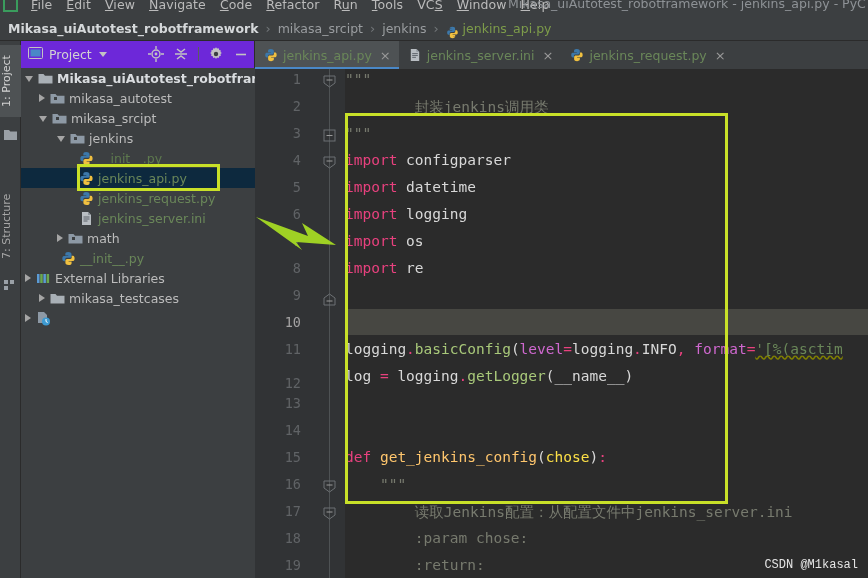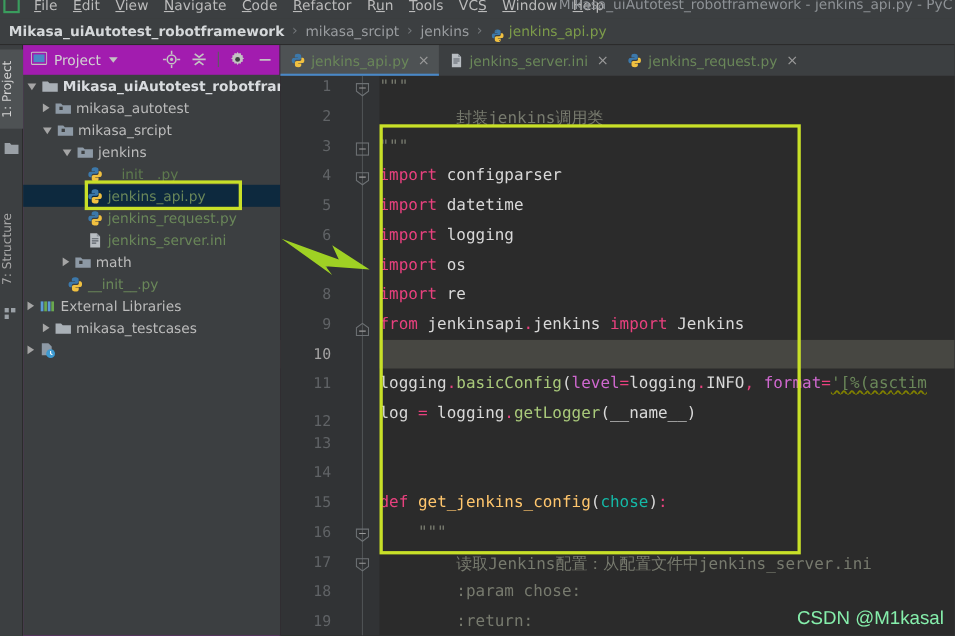--- a/index.html
+++ b/index.html
@@ -82,21 +82,21 @@
     text-align: center;
     white-space: nowrap;
   }
   .vlabel.project { top: 4px; height: 72px; background: #4e5254; color: #d2d2d2; }
   .vlabel.structure { top: 143px; height: 84px; }
   .strip-icon { position: absolute; left: 4px; width: 13px; height: 11px; }
 
   
   .projpanel {
     position: absolute; top: 41px; left: 21px; width: 234px; height: 537px;
-    background: #a21caf;
+    background: #6d28d9;
     border-right: 1px solid #2b2b2b;
   }
   .proj-header {
     position: relative; height: 27px; width: 234px;
     display: flex; align-items: center;
     padding-left: 7px;
   }
   .proj-title { color: #d2d2d2; font-size: 12.5px; margin-left: 6px; }
   .proj-caret {
     margin-left: 7px;
@@ -212,38 +212,38 @@
     position: absolute; left: 0; width: 613px; height: 26px;
     background: #5e5e56;
     opacity: .55;
   }
   .kw2 { color: #e8417e; }
   .str { color: #6a8759; }
   .docdim { color: #777a6e; }
   .fn  { color: #ffc66d; }
   .call{ color: #a9c97a; }
   .nm  { color: #d8d8d8; }
-  .param { color: #14b8a6; text-align: center; }
+  .param { color: #fde047; text-align: center; }
   .named { color: #cf68cf; }
   .punct { color: #d8d8d8; }
   .op { color: #e8417e; }
   .wavy { text-decoration: underline wavy #808000; text-decoration-skip-ink: none; }
 
   
   .code-hl {
     position: absolute;
     border: 3px solid #c8e028;
     pointer-events: none;
   }
   .arrow-anno { position: absolute; pointer-events: none; }
 
   .watermark {
     position: absolute; right: 10px; bottom: 6px;
-    color: #86efac; font-size: 17px;
-    font-family: Liberation Sans, sans-serif;
+    color: #e5e5e5; font-size: 12px;
+    font-family: Liberation Mono, monospace;
   }
 </style>
 </head>
 <body>
 
 <div id="app">
 
   <div class="menubar">
     <div class="menubar-inner">
       <div class="app-icon"></div>
@@ -586,21 +586,20 @@
       <div class="codelines">
         <div class="cline docdim" style="top:2px">"""</div>
         <div class="cline docdim" style="top:29px">        封装jenkins调用类</div>
         <div class="cline docdim" style="top:56px">"""</div>
 
         <div class="cline" style="top:83px"><span class="kw2">import</span><span class="nm"> configparser</span></div>
         <div class="cline" style="top:110px"><span class="kw2">import</span><span class="nm"> datetime</span></div>
         <div class="cline" style="top:137px"><span class="kw2">import</span><span class="nm"> logging</span></div>
         <div class="cline" style="top:164px"><span class="kw2">import</span><span class="nm"> os</span></div>
         <div class="cline" style="top:191px"><span class="kw2">import</span><span class="nm"> re</span></div>
-        <div class="cline" style="top:218px"><span class="kw2">from</span><span class="nm"> jenkinsapi</span><span class="op">.</span><span class="nm">jenkins </span><span class="kw2">import</span><span class="nm"> Jenkins</span></div>
         <div class="cline" style="top:245px"></div>
 
         <div class="cline" style="top:272px"><span class="nm">logging</span><span class="op">.</span><span class="call">basicConfig</span><span class="punct">(</span><span class="named">level</span><span class="op">=</span><span class="nm">logging</span><span class="op">.</span><span class="nm">INFO</span><span class="op">,</span><span class="nm"> </span><span class="named">format</span><span class="op">=</span><span class="str wavy">'[%(asctim</span></div>
         <div class="cline" style="top:299px"><span class="nm">log </span><span class="op">=</span><span class="nm"> logging</span><span class="op">.</span><span class="call">getLogger</span><span class="punct">(</span><span class="nm">__name__</span><span class="punct">)</span></div>
 
         <div class="cline" style="top:326px"></div>
         <div class="cline" style="top:353px"></div>
 
         <div class="cline" style="top:380px"><span class="kw2">def</span><span class="fn"> get_jenkins_config</span><span class="punct">(</span><span class="param">chose</span><span class="punct">)</span><span class="op">:</span></div>
         <div class="cline docdim" style="top:407px">    """</div>

